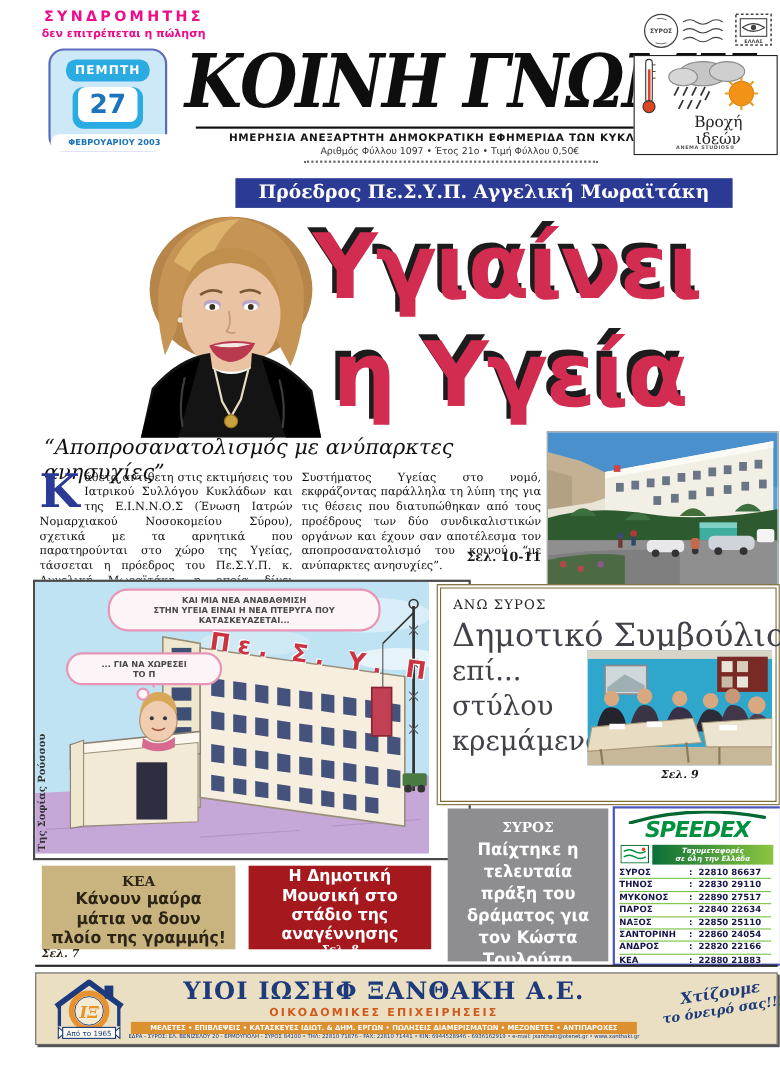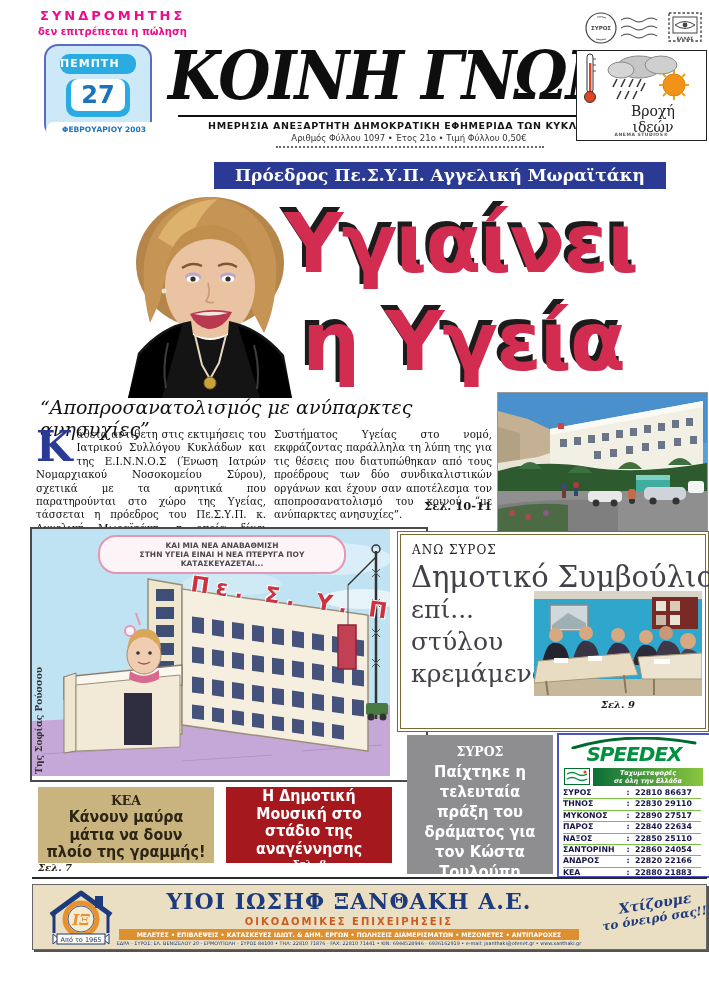--- a/index.html
+++ b/index.html
@@ -7,21 +7,21 @@
         font-family:"DejaVu Sans",sans-serif;color:#1a1a1a;}
   .abs{position:absolute;}
 
   
   .sub-label{left:40px;top:8px;color:#ec0c8c;font-weight:bold;font-size:13px;letter-spacing:3px;}
   .sub-note{left:38px;top:26px;color:#ec0c8c;font-weight:bold;font-size:10px;}
 
   
   .datebox{left:44px;top:44px;width:104px;height:90px;background:#cde9f8;border:2px solid #5b6bc0;border-radius:14px;}
   .date-day{margin:8px auto 0;width:76px;height:20px;background:#2aabe2;border-radius:9px;color:#fff;
-            font-weight:bold;font-size:11px;line-height:20px;text-align:left;letter-spacing:1px;}
+            font-weight:bold;font-size:11px;line-height:20px;text-align:center;letter-spacing:1px;}
   .date-num-wrap{margin:5px auto 0;width:64px;height:38px;background:#2aabe2;border-radius:10px;padding:0;}
   .date-num{margin:3px auto 0;width:54px;height:32px;background:#fff;border-radius:7px;color:#1b74bb;
             font-weight:bold;font-size:24px;line-height:32px;text-align:center;}
   .date-month{margin:5px auto 3px;width:116px;height:16px;background:#fff;border-radius:8px;color:#1b74bb;
             font-weight:bold;font-size:7.5px;line-height:16px;text-align:center;}
 
   
   .mast-title{left:168px;top:28px;width:482px;text-align:center;font-family:"DejaVu Serif",serif;
               font-style:italic;font-weight:bold;font-size:60px;line-height:84px;color:#0e0e0e;
               letter-spacing:-2px;transform:scaleY(1.12);transform-origin:top;white-space:nowrap;}
@@ -396,20 +396,24 @@
       <circle cx="106" cy="124" r="1.8" fill="#333"></circle>
         <circle cx="118" cy="124" r="1.8" fill="#333"></circle>
       <path d="M106,133 q6,4 12,0" fill="none" stroke="#a0543c" stroke-width="1.4"></path>
       <line x1="108" y1="96" x2="104" y2="84" stroke="#e795b4" stroke-width="2"></line>
     </svg>
     <div class="bubble bubble1">
       <div>ΚΑΙ ΜΙΑ ΝΕΑ ΑΝΑΒΑΘΜΙΣΗ</div>
       <div>ΣΤΗΝ ΥΓΕΙΑ ΕΙΝΑΙ Η ΝΕΑ ΠΤΕΡΥΓΑ ΠΟΥ</div>
       <div>ΚΑΤΑΣΚΕΥΑΖΕΤΑΙ...</div>
     </div>
+    <div class="bubble bubble2">
+      <div>... ΓΙΑ ΝΑ ΧΩΡΕΣΕΙ</div>
+      <div>ΤΟ Π</div>
+    </div>
     <div class="bubble-dot" style="left:92px;top:96px;width:8px;height:8px;"></div>
     <div class="cartoon-sign">Πε. Σ. Υ. Π</div>
     <div class="cartoon-credit">Της Σοφίας Ρούσσου</div>
   </div>
 
   <div class="abs anobox">
     <div class="ano-kicker">ΑΝΩ ΣΥΡΟΣ</div>
     <div class="ano-head1">Δημοτικό Συμβούλιο</div>
     <div class="ano-head2">επί... στύλου κρεμάμενο</div>
     <div class="photo-meeting">

